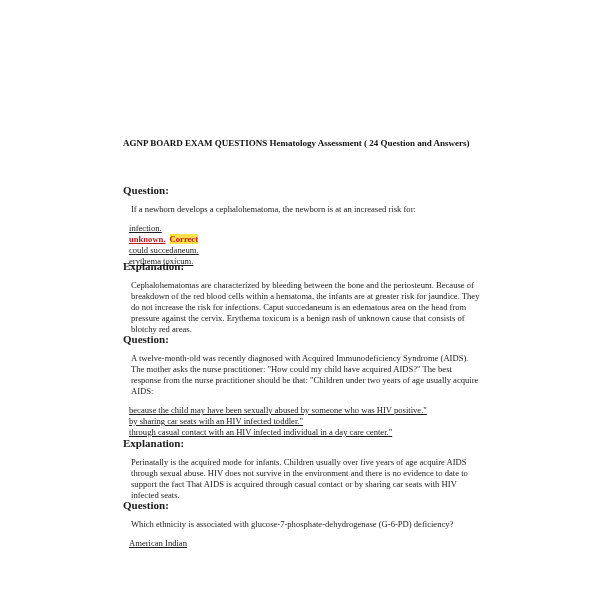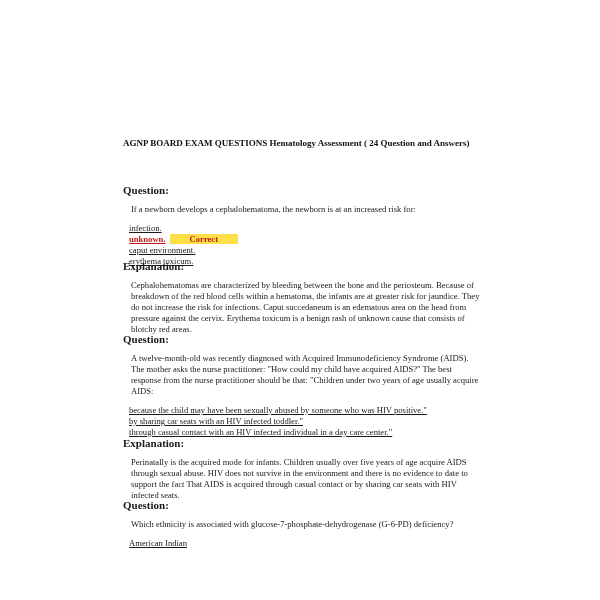--- a/index.html
+++ b/index.html
@@ -13,35 +13,35 @@
       position: absolute; left: 0; top: 138px; white-space: nowrap;
       font-weight: bold; font-size: 9px; color: #111; text-align: right;
     }
     .section { position: absolute; left: 0; width: 365px; }
     .heading { font-weight: bold; font-size: 11px; margin: 0 0 7px 0; }
     .para { margin: 8px; }
     .opt { margin: 0; padding-left: 6px; white-space: nowrap; text-decoration: underline; }
     .opt.correct { color: #c0191b; font-weight: bold; }
     .badge {
       display: inline-block; background: #fde047; color: #c0191b;
-      font-weight: bold; padding: 0 20px; margin-left: 4px; line-height: 10px;
+      font-weight: bold; padding: 0 0; margin-left: 4px; line-height: 10px;
     }
   </style>
 </head>
 <body>
 
 <div class="page">
   <div class="title">AGNP BOARD EXAM QUESTIONS Hematology Assessment ( 24 Question and Answers)</div>
 
   <div class="section" style="top:185px;">
     <div class="heading">Question:</div>
     <p class="para">If a newborn develops a cephalohematoma, the newborn is at an increased risk for:</p>
     <div class="opt">infection.</div>
     <div class="opt correct"><span>unknown.</span><span class="badge">Correct</span></div>
-    <div class="opt">caput environment.</div>
+    <div class="opt">could succedaneum.</div>
     <div class="opt">erythema toxicum.</div>
   </div>
 
   <div class="section" style="top:261px;">
     <div class="heading">Explanation:</div>
     <p class="para">Cephalohematomas are characterized by bleeding between the bone and the periosteum. Because of breakdown of the red blood cells within a hematoma, the infants are at greater risk for jaundice. They do not increase the risk for infections. Caput succedaneum is an edematous area on the head from pressure against the cervix. Erythema toxicum is a benign rash of unknown cause that consists of blotchy red areas.</p>
   </div>
 
   <div class="section" style="top:334px;">
     <div class="heading">Question:</div>

